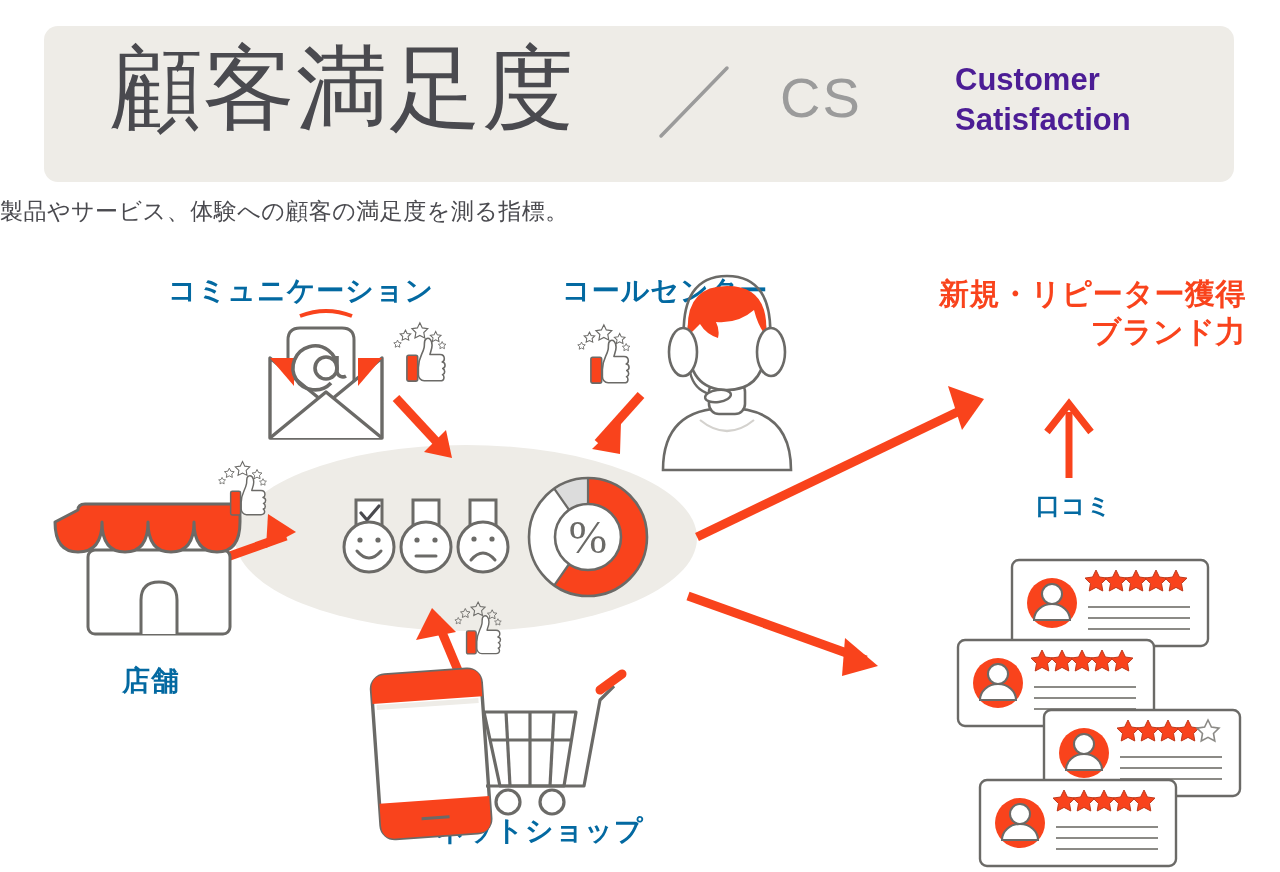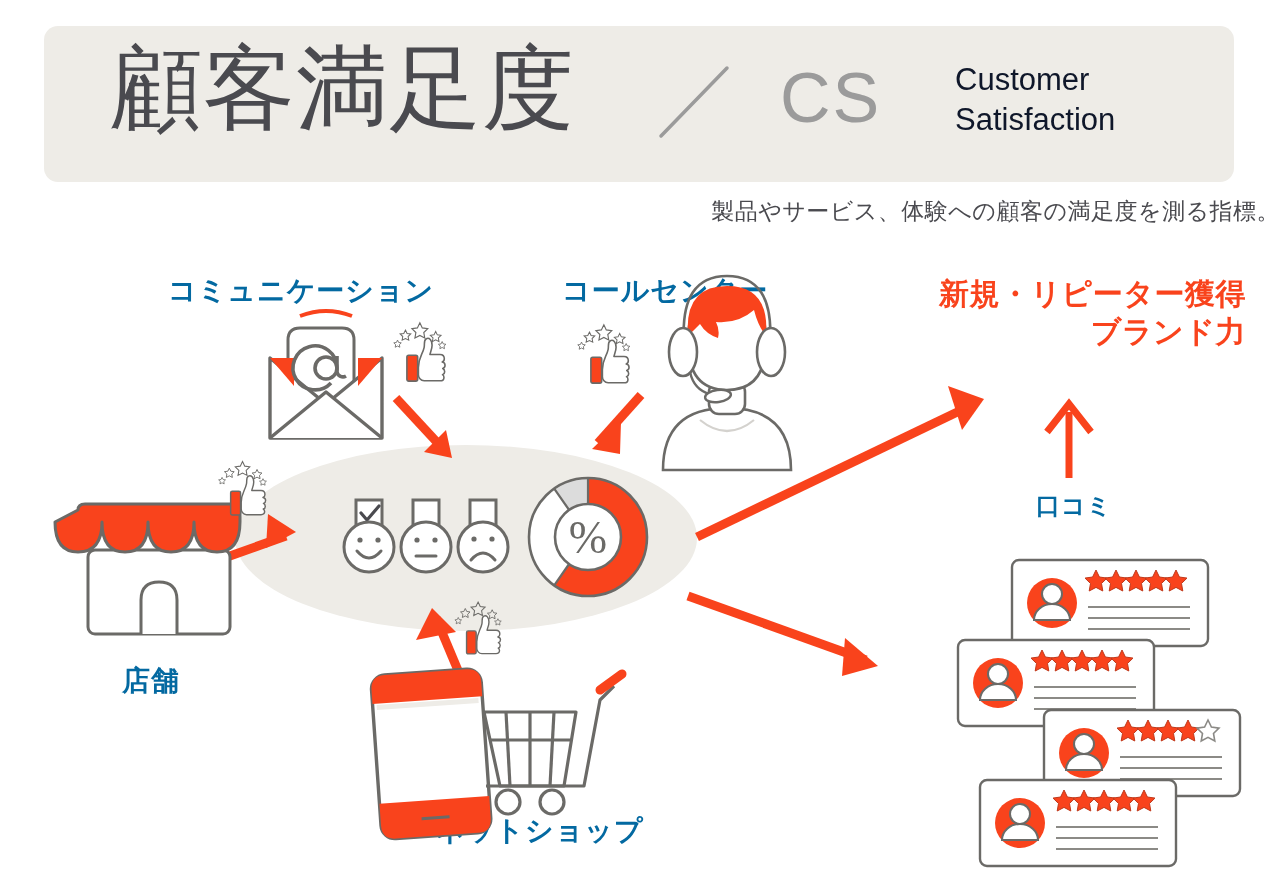--- a/index.html
+++ b/index.html
@@ -37,39 +37,39 @@
     white-space: nowrap;
   }
   .header-slash {
     position: absolute;
     left: 655px; top: 62px;
     width: 80px; height: 80px;
   }
   .header-abbr {
     position: absolute;
     left: 780px; top: 50px;
-    font-size: 70px;
+    font-size: 56px;
     line-height: 96px;
     font-weight: 400;
     color: #9b9b9b;
     letter-spacing: 2px;
   }
   .header-en {
     position: absolute;
     left: 955px; top: 60px;
     font-size: 31px;
     line-height: 40px;
-    color: #0f172a;
-    font-weight: 400;
+    color: #4c1d95;
+    font-weight: 700;
   }
   .subtitle {
     position: absolute;
     left: 0; top: 196px;
     width: 1280px;
-    text-align: right;
+    text-align: left;
     font-size: 23px;
     color: #4a4a4f;
     letter-spacing: 0.5px;
   }
 
   
   .lbl {
     position: absolute;
     font-weight: 700;
     color: #0369a1;

